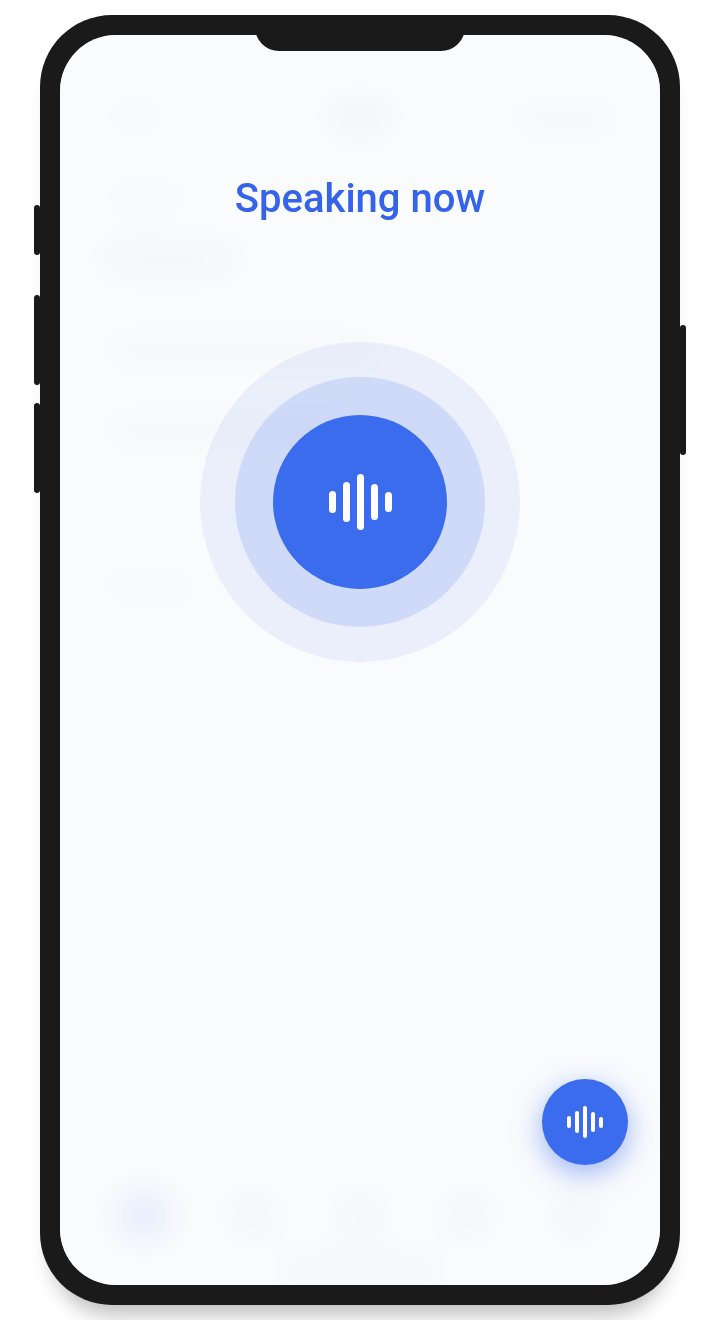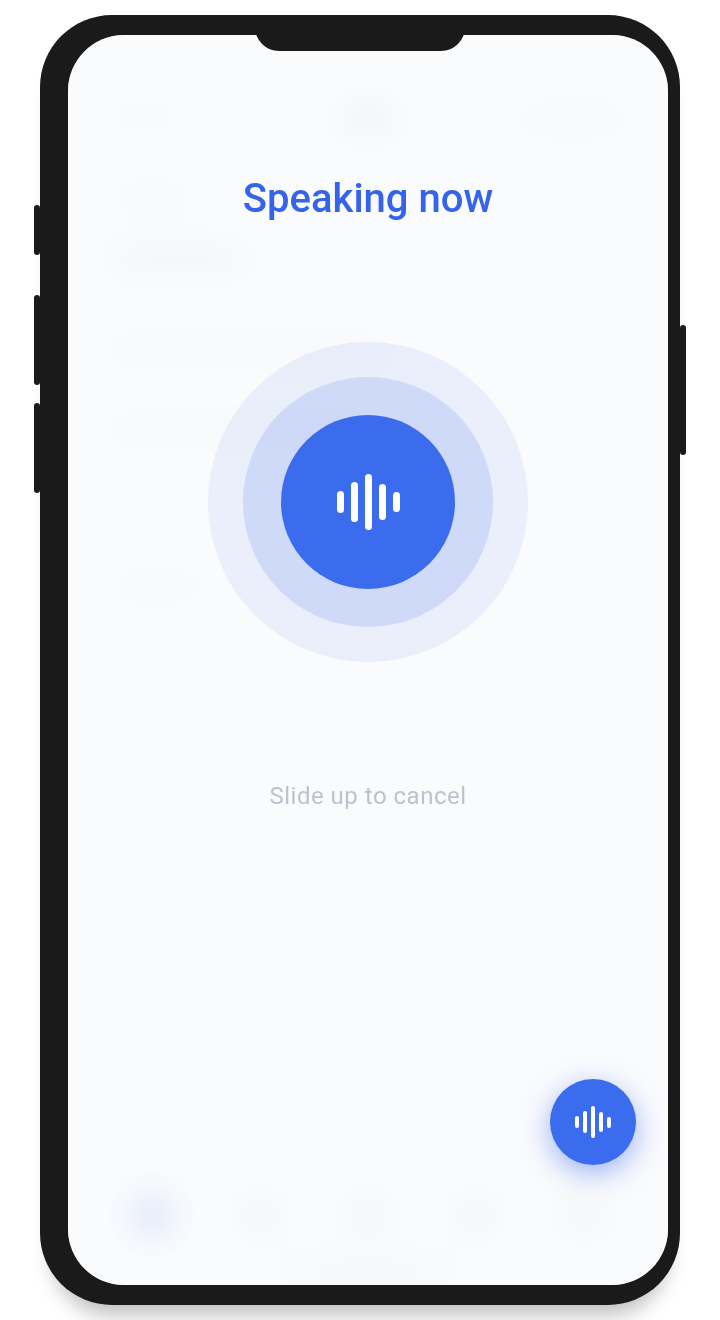--- a/index.html
+++ b/index.html
@@ -32,21 +32,20 @@
     .sb1{ left:-6px; top:190px; height:50px; }
     .sb2{ left:-6px; top:280px; height:90px; }
     .sb3{ left:-6px; top:388px; height:90px; }
     .sb4{ right:-6px; top:310px; height:130px; }
     .screen {
       width: 100%; height: 100%;
       background: #fafbfc;
       border-radius: 56px;
       overflow: hidden;
       position: relative;
-      margin-left: 8px;
     }
 
     
     .bg-blur { position:absolute; inset:0; filter: blur(18px); opacity:.7; }
     .row { position:absolute; left:40px; right:40px; height:48px; border-radius:12px; background: rgba(0,0,0,.06); }
     .r1{ top:70px; width:70px; height:22px; }
     .r2{ top:70px; left:auto; right:40px; width:110px; height:28px; }
     .rtitle{ top:70px; left:50%; transform:translateX(-50%); width:60px; height:26px; background:rgba(0,0,0,.15);}
     .r3{ top:150px; width:90px; height:22px; }
     .r4{ top:210px; width:140px; height:28px; background:rgba(0,0,0,.1);}
@@ -146,21 +145,20 @@
           <div class="wave-icon">
             <span class="b1"></span>
               <span class="b2"></span>
               <span class="b3"></span>
               <span class="b4"></span>
               <span class="b5"></span>
           </div>
         </div>
       </div>
 
-      <div class="hint">Slide up to cancel</div>
 
       <div class="fab">
         <div class="wave-icon">
           <span class="b1"></span>
             <span class="b2"></span>
             <span class="b3"></span>
             <span class="b4"></span>
             <span class="b5"></span>
         </div>
       </div>

